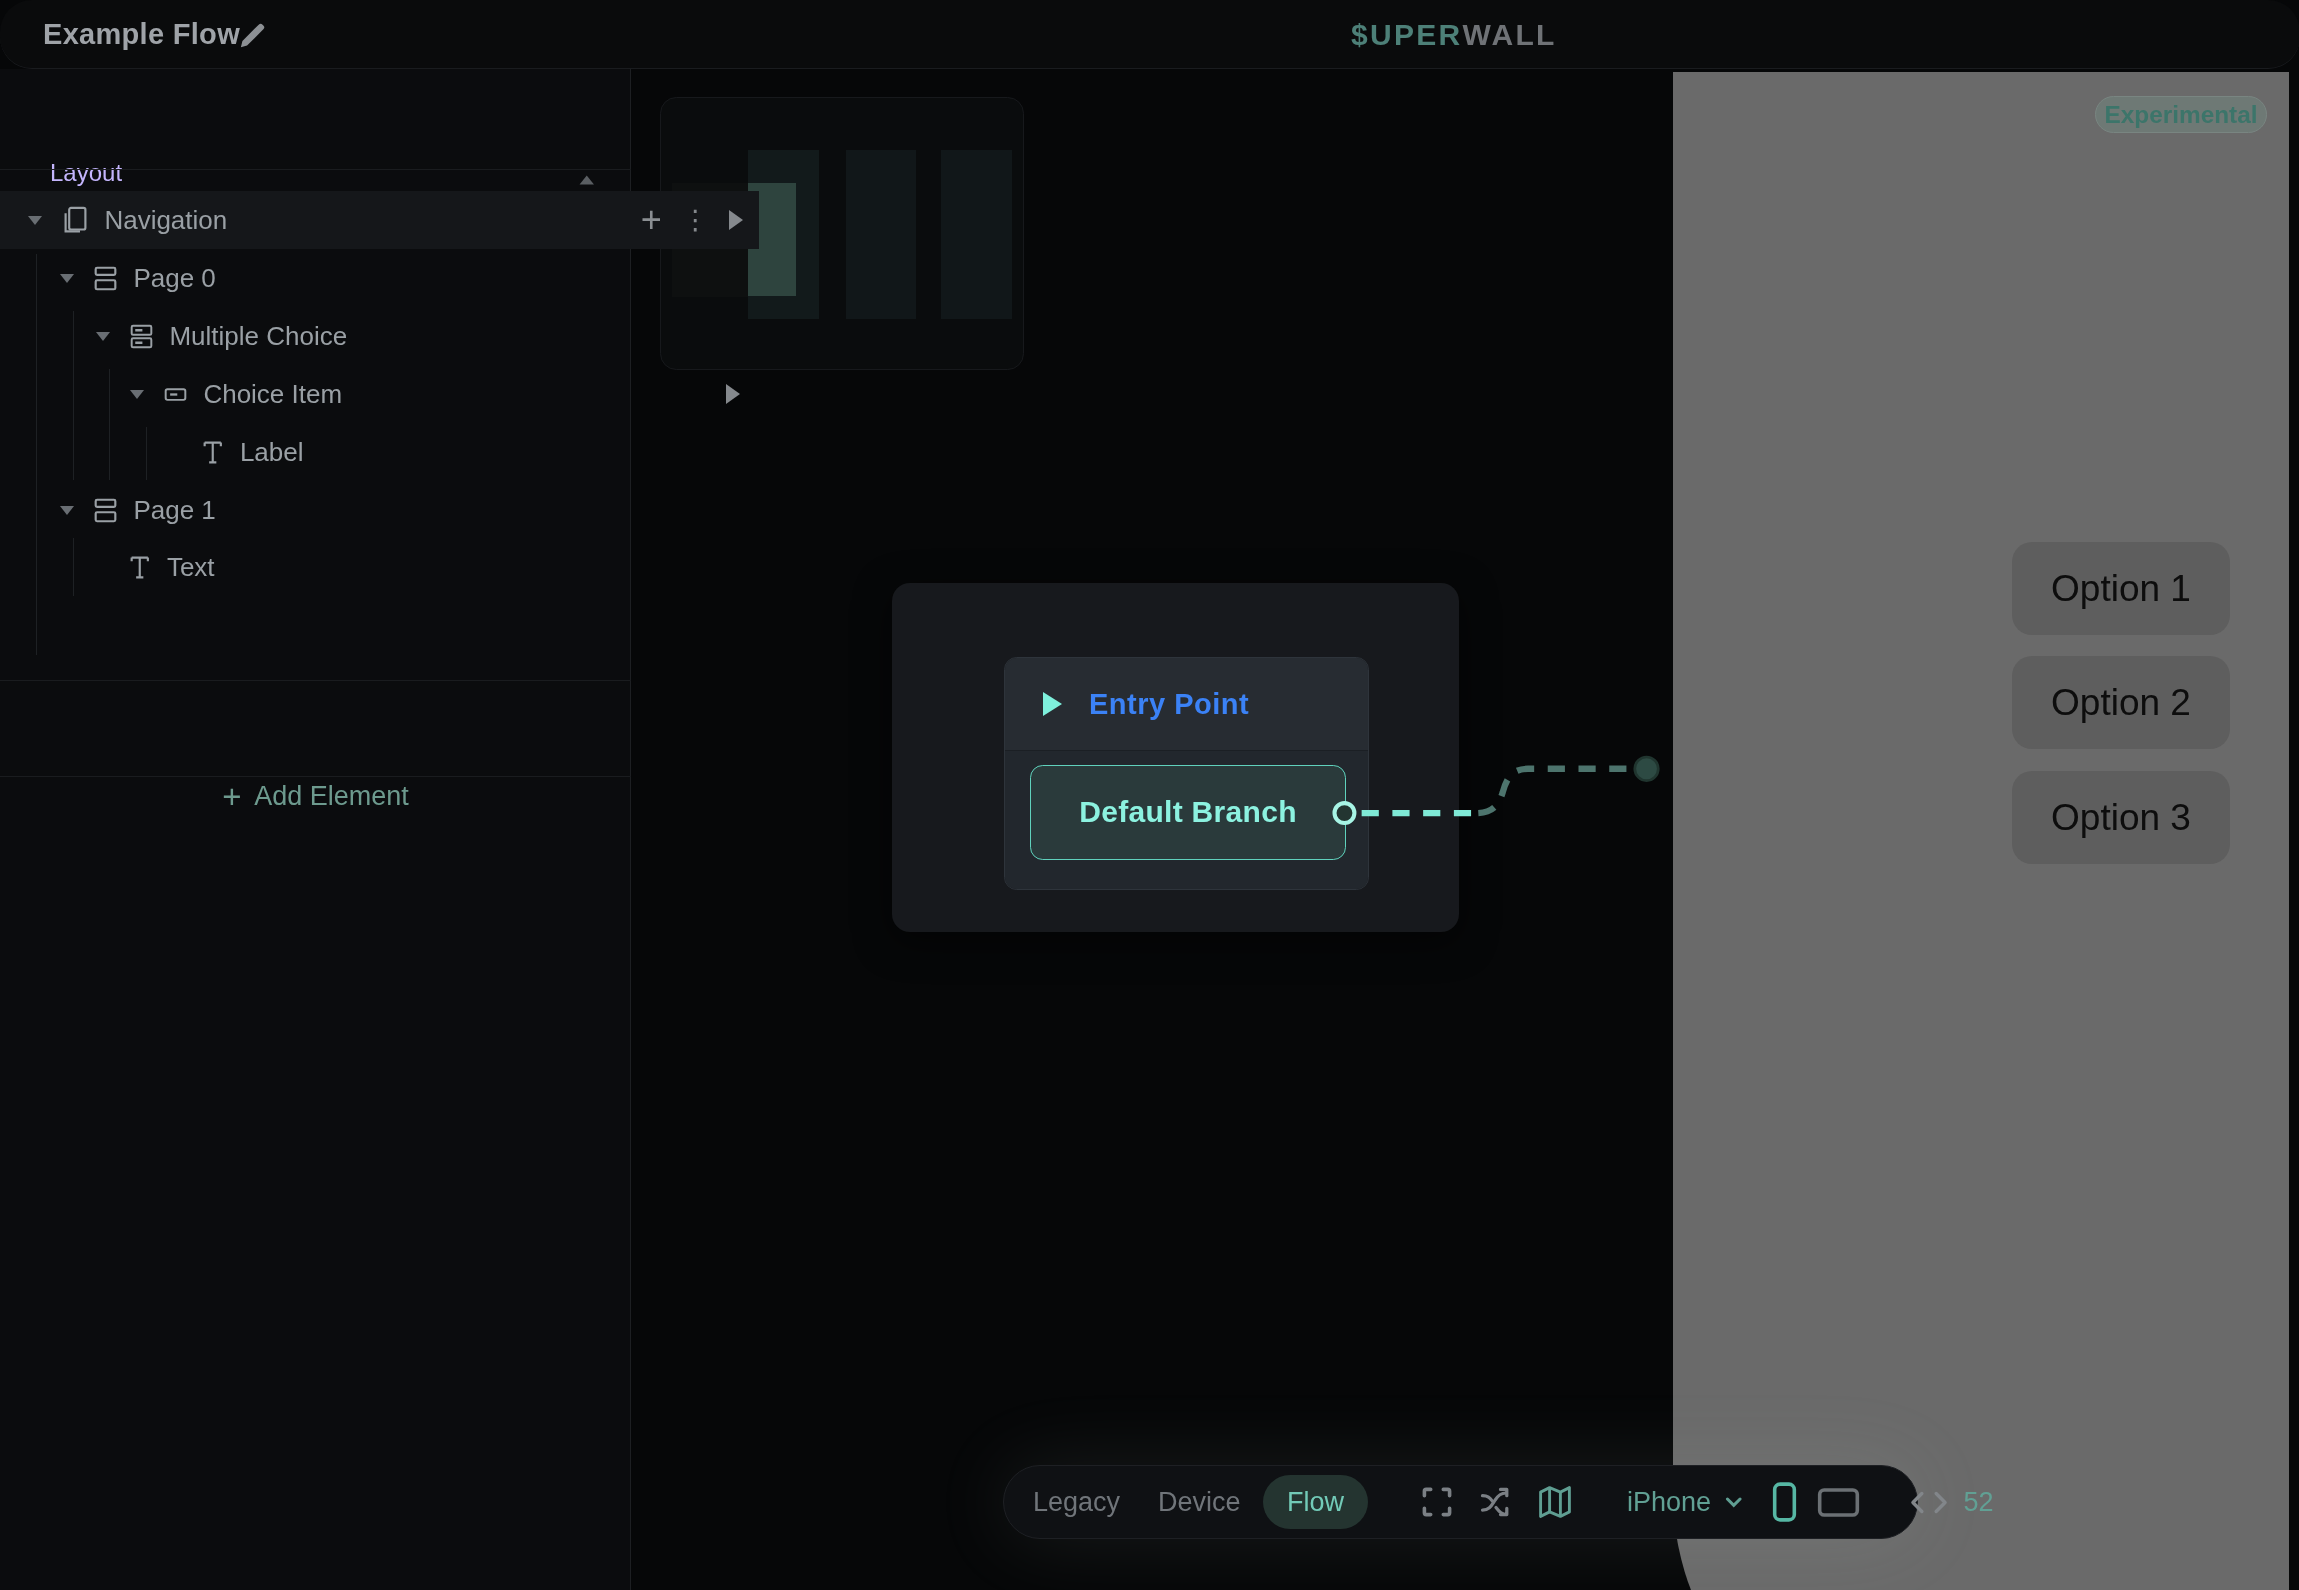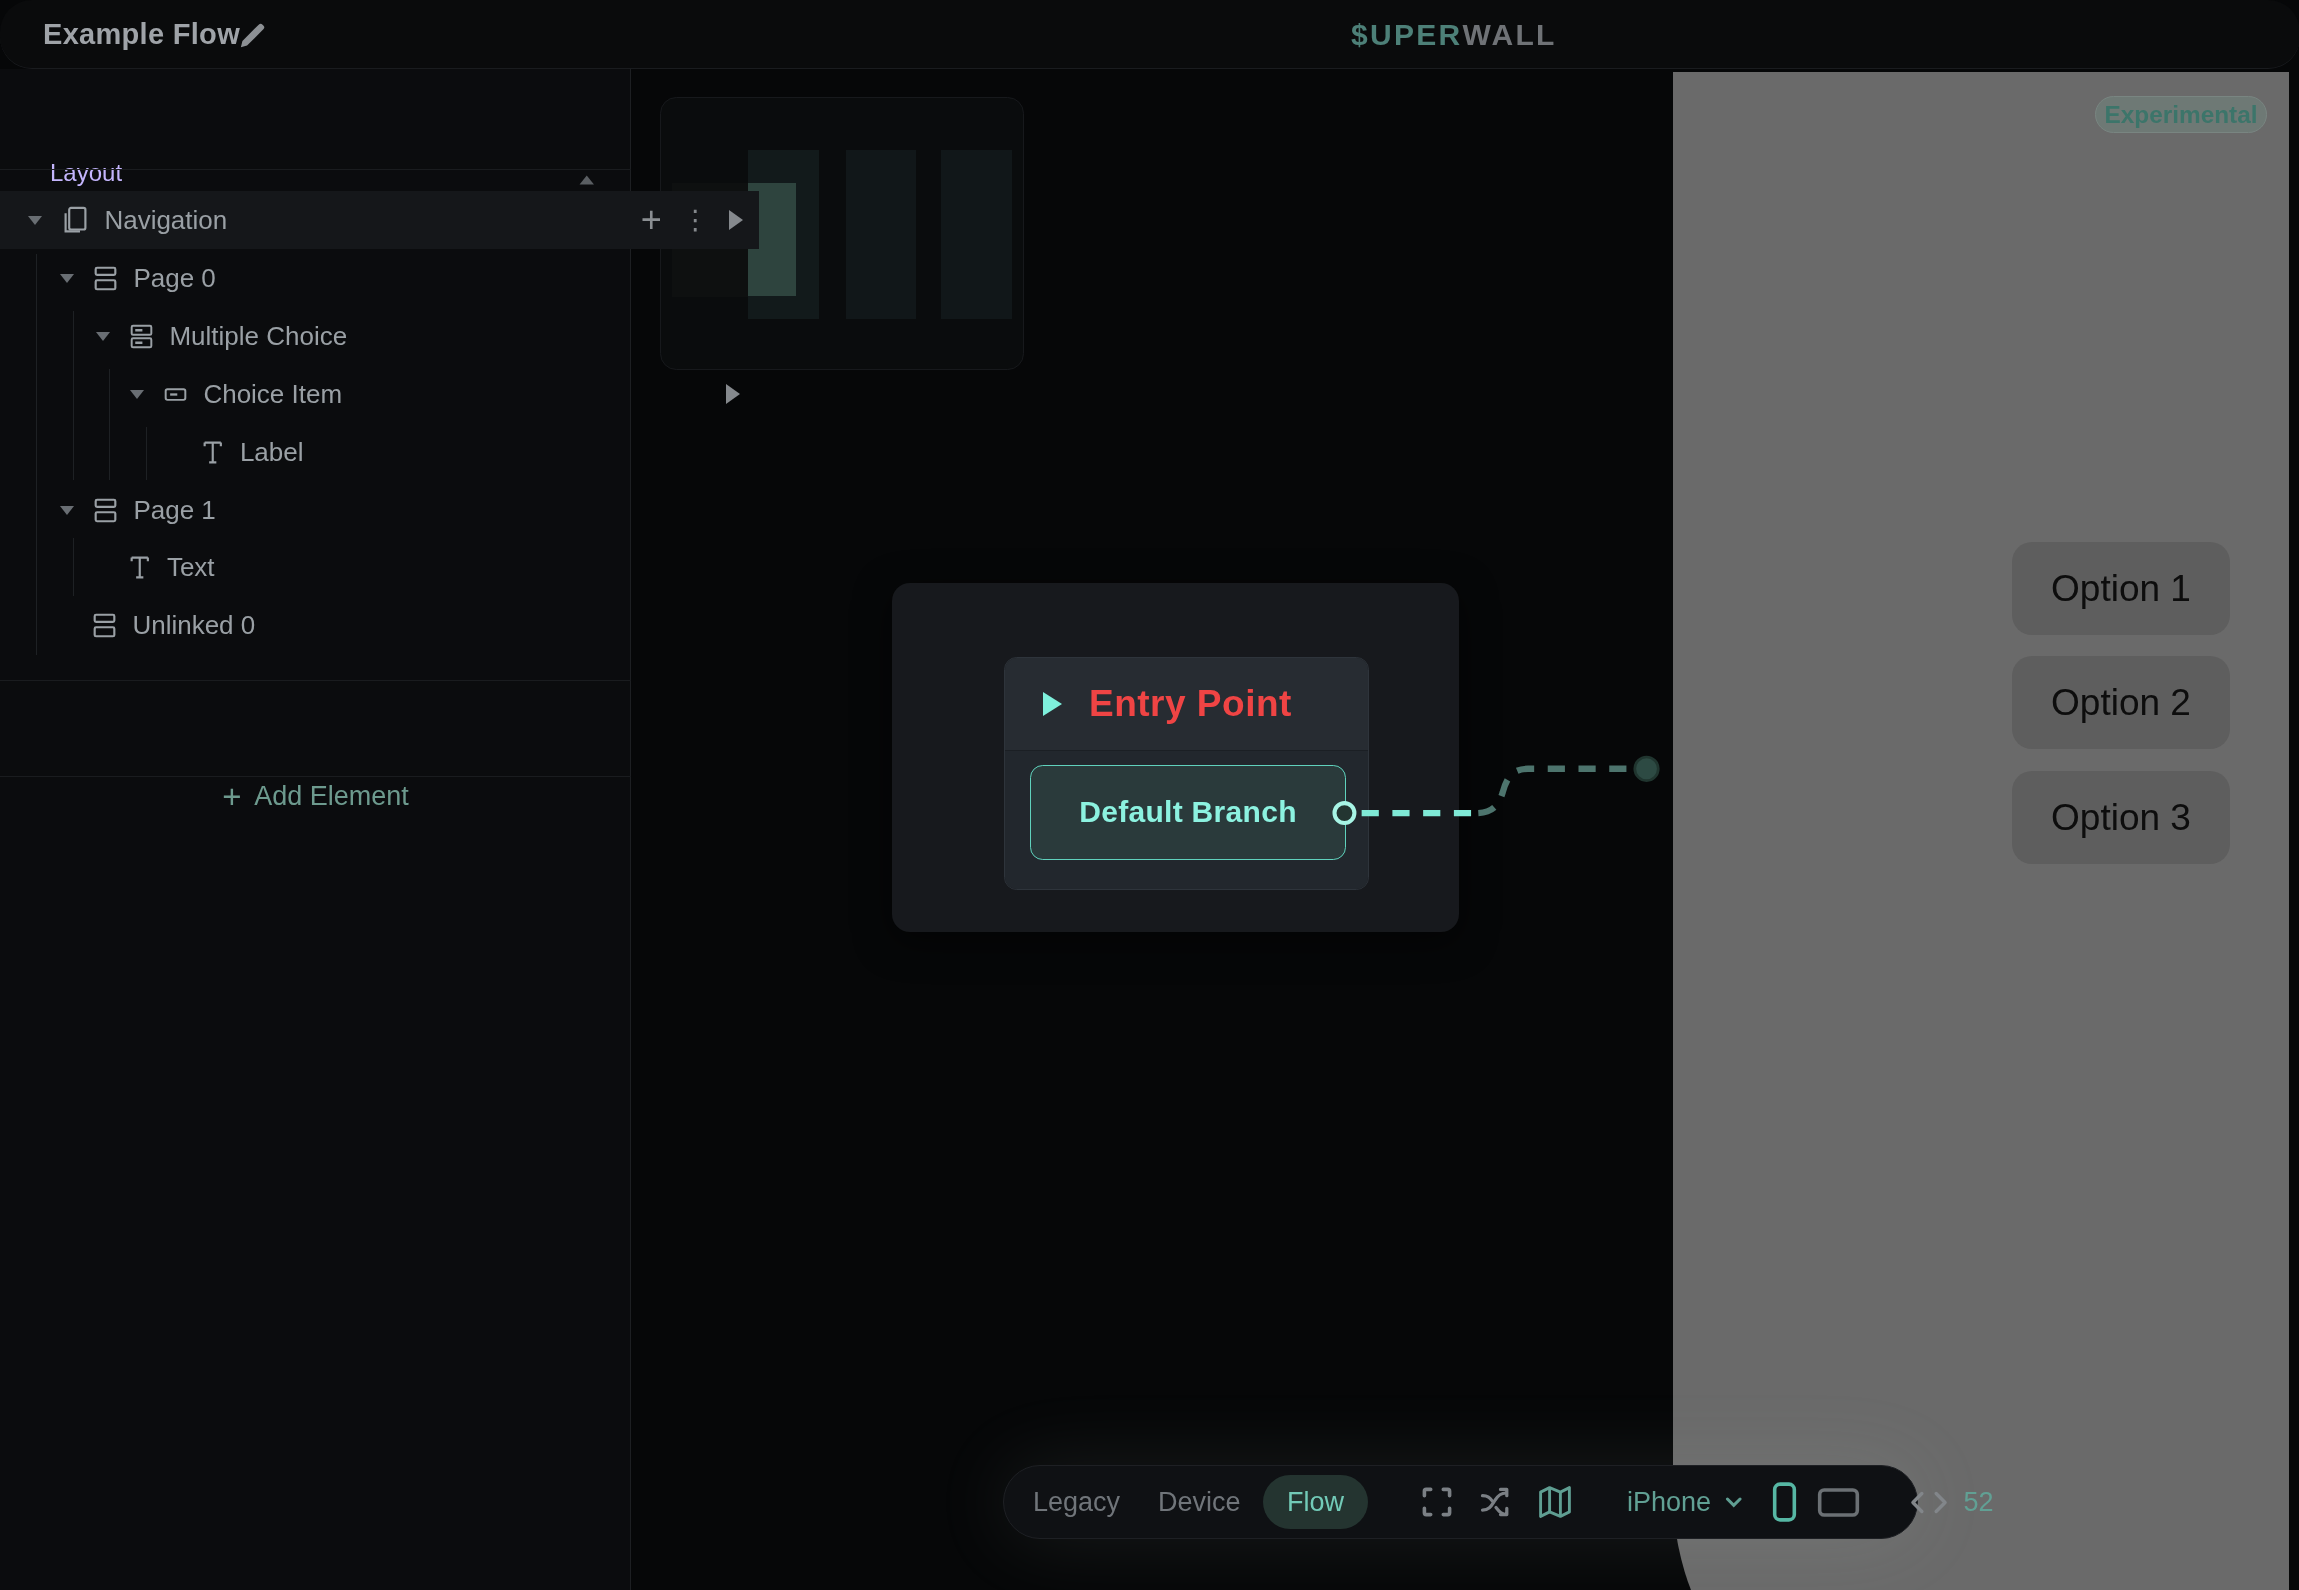--- a/index.html
+++ b/index.html
@@ -52,21 +52,21 @@
   .mini { position:absolute; }
 
   #node-card { left:892px; top:583px; width:567px; height:349px; background:#17191d;
     border-radius:18px; box-shadow:0 9px 36px rgba(0,0,0,.55); z-index:6; }
   #node-inner { position:absolute; left:112px; top:74px; width:365px; height:233px;
     border-radius:12.7px; overflow:hidden; border:0.9px solid #2e343b; }
   #node-header { height:93px; background:#272c32; display:flex; align-items:center;
     border-bottom:0.9px solid #1b1f24; }
   #entry-play { width:0; height:0; border-top:12.7px solid transparent; border-bottom:12.7px solid transparent;
     border-left:19px solid #7ef0dc; margin-left:38px; }
-  #entry-label { margin-left:27px; color:#ef4444; font-size:37px; font-weight:700; letter-spacing:0.5px; }
+  #entry-label { margin-left:27px; color:#3b82f6; font-size:29px; font-weight:700; letter-spacing:0.5px; }
   #node-body { height:140px; background:#22272d; position:relative; }
   #branch-btn { position:absolute; left:25px; top:13.6px; width:316px; height:95px;
     background:#2a3a3b; border:1.8px solid #60d2bd; border-radius:12.7px;
     display:flex; align-items:center; justify-content:center;
     color:#8cf2e0; font-size:30px; font-weight:700; letter-spacing:0.3px; }
 
   #connector-svg { left:0; top:0; width:2300px; height:1590px; z-index:7; pointer-events:none; }
 
   
   #preview-panel { left:1673px; top:72px; width:616px; height:1692px; background:#6a6a6a;
@@ -200,29 +200,20 @@
 
     <div class="trow" style="top:469px;">
       <span class="ticon" style="margin-left:128px;">
         <svg width="23.5" height="27" viewBox="0 0 26 30" fill="none" stroke="#9aa0a5" stroke-width="2.4">
           <path d="M4 4 h18 M4 4 v4 M22 4 v4 M13 4 v22 M9 26 h8"></path>
         </svg>
       </span>
       <span class="tlabel">Text</span>
     </div>
 
-    <div class="trow" style="top:527px;">
-      <span class="ticon" style="margin-left:92px;">
-        <svg width="25" height="27" viewBox="0 0 28 30" fill="none" stroke="#9aa0a5" stroke-width="2.4">
-          <rect x="3" y="3" width="22" height="8" rx="1.5"></rect>
-          <rect x="3" y="17" width="22" height="10" rx="1.5"></rect>
-        </svg>
-      </span>
-      <span class="tlabel">Unlinked 0</span>
-    </div>
 
     <div class="hdivider" style="position:absolute; top:611px;"></div>
     <div id="add-element" style="position:absolute;">
       <span class="plus">+</span>
       <span>Add Element</span>
     </div>
     <div class="hdivider" style="position:absolute; top:707px;"></div>
   </div>
 
   <div id="canvas" class="abs"></div>

